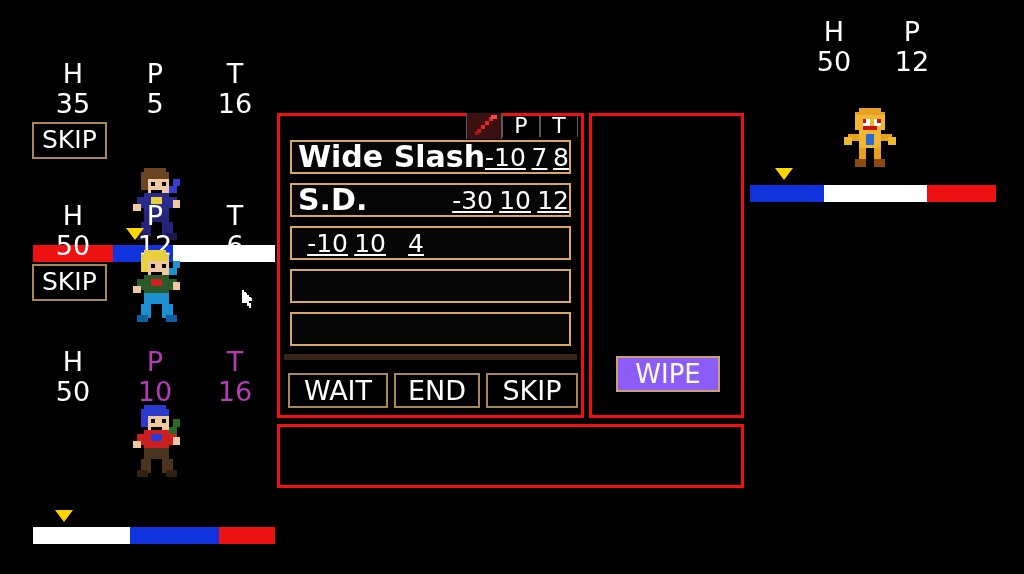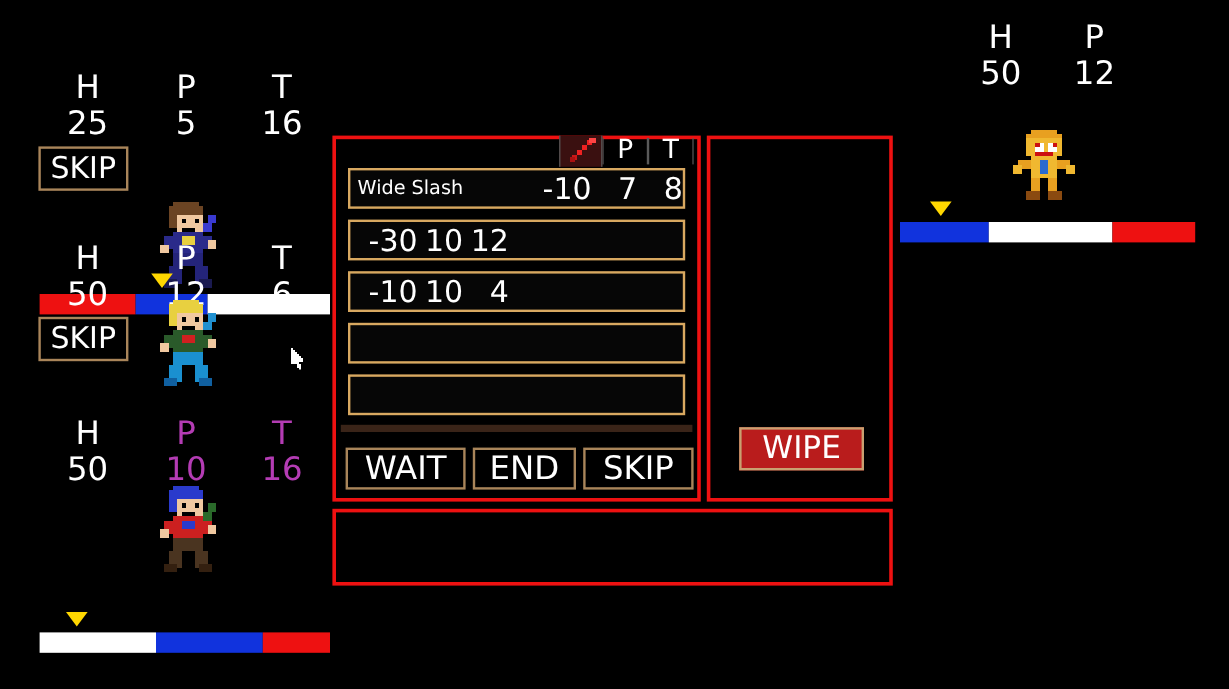--- a/index.html
+++ b/index.html
@@ -102,32 +102,34 @@
 
   .ability-row {
     position: absolute;
     border: 2px solid #d8a860;
     background: #060606;
     display: flex;
     align-items: center;
   }
   .ab-name {
     color: #ffffff;
-    font-size: 16px;
+    font-size: 30px;
     line-height: 1;
     padding-left: 6px;
     flex: 1;
     white-space: nowrap;
+    font-weight: bold;
   }
   .ab-num {
     color: #ffffff;
     font-size: 25px;
     line-height: 1;
     text-align: right;
     white-space: nowrap;
+    text-decoration: underline;
   }
 
   .menu-divider {
     position: absolute;
     height: 6px;
     background: #3a2418;
   }
 
   .cmd-btn {
     position: absolute;
@@ -138,21 +140,21 @@
     line-height: 1;
     display: flex;
     align-items: center;
     justify-content: center;
     font-family: "DejaVu Sans", sans-serif;
   }
 
   .wipe-btn {
     position: absolute;
     border: 2px solid #c9a070;
-    background: #b91c1c;
+    background: #8b5cf6;
     color: #ffffff;
     font-size: 26px;
     display: flex;
     align-items: center;
     justify-content: center;
   }
 
   .enemy-action {
     position: absolute;
     color: #1a1aee;
@@ -165,21 +167,21 @@
 </style>
 </head>
 <body>
 
 <div id="screen">
 
   <div class="party-member" style="top:60px;">
     <div class="stat-row" style="top:0;">
       <div class="stat-col" style="left:38px;">
         <div class="stat-letter l">H</div>
-        <div class="stat-value">25</div>
+        <div class="stat-value">35</div>
       </div>
       <div class="stat-col" style="left:120px;">
         <div class="stat-letter l">P</div>
         <div class="stat-value">5</div>
       </div>
       <div class="stat-col" style="left:200px;">
         <div class="stat-letter l">T</div>
         <div class="stat-value">16</div>
       </div>
     </div>
@@ -338,20 +340,21 @@
     </div>
 
     <div class="ability-row" style="left:10px; top:24px; width:281px; height:34px;">
       <div class="ab-name">Wide Slash</div>
       <div class="ab-num" style="width:56px;">-10</div>
       <div class="ab-num" style="width:38px;">7</div>
       <div class="ab-num" style="width:38px;">8</div>
     </div>
 
     <div class="ability-row" style="left:10px; top:67px; width:281px; height:34px;">
+      <div class="ab-name">S.D.</div>
       <div class="ab-num" style="width:56px;">-30</div>
       <div class="ab-num" style="width:38px;">10</div>
       <div class="ab-num" style="width:38px;">12</div>
     </div>
 
     <div class="ability-row" style="left:10px; top:110px; width:281px; height:34px;">
       <div class="ab-num" style="width:56px;">-10</div>
       <div class="ab-num" style="width:38px;">10</div>
       <div class="ab-num" style="width:38px;">4</div>
     </div>

